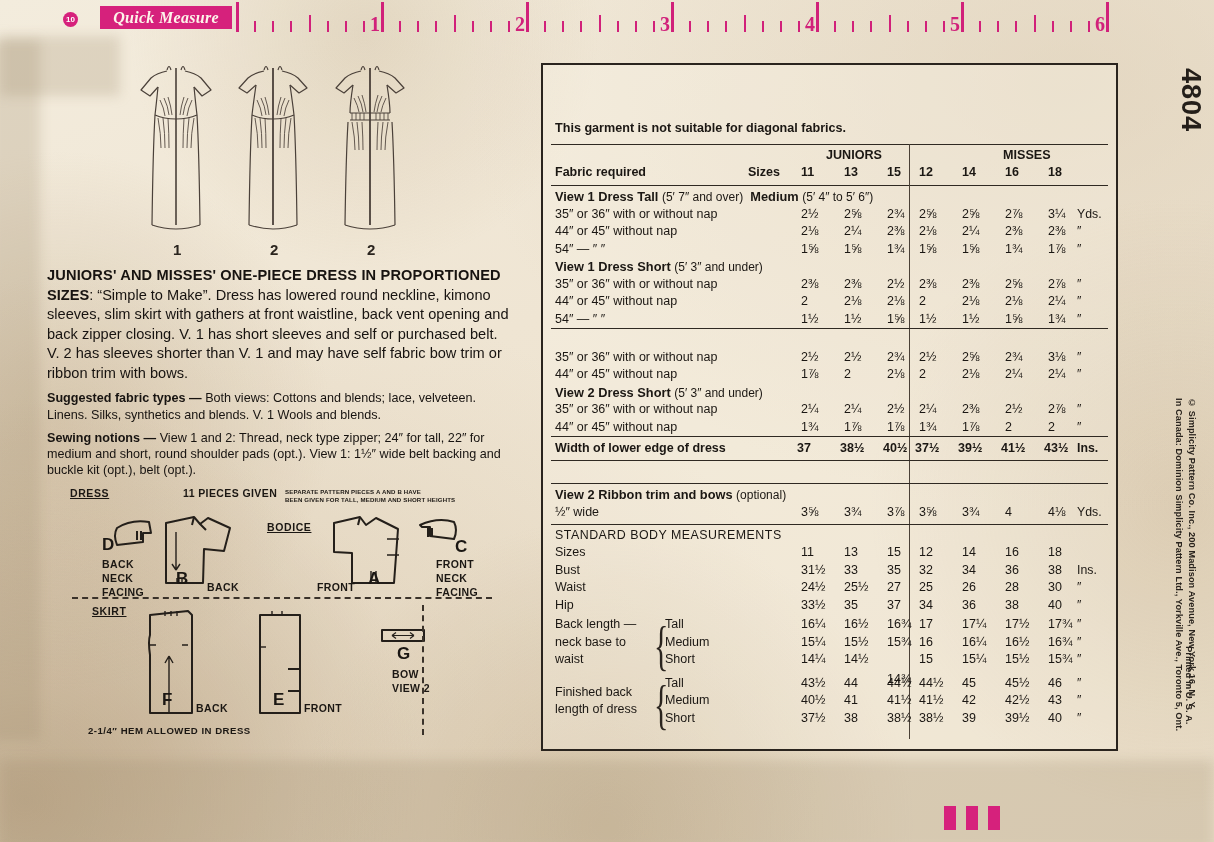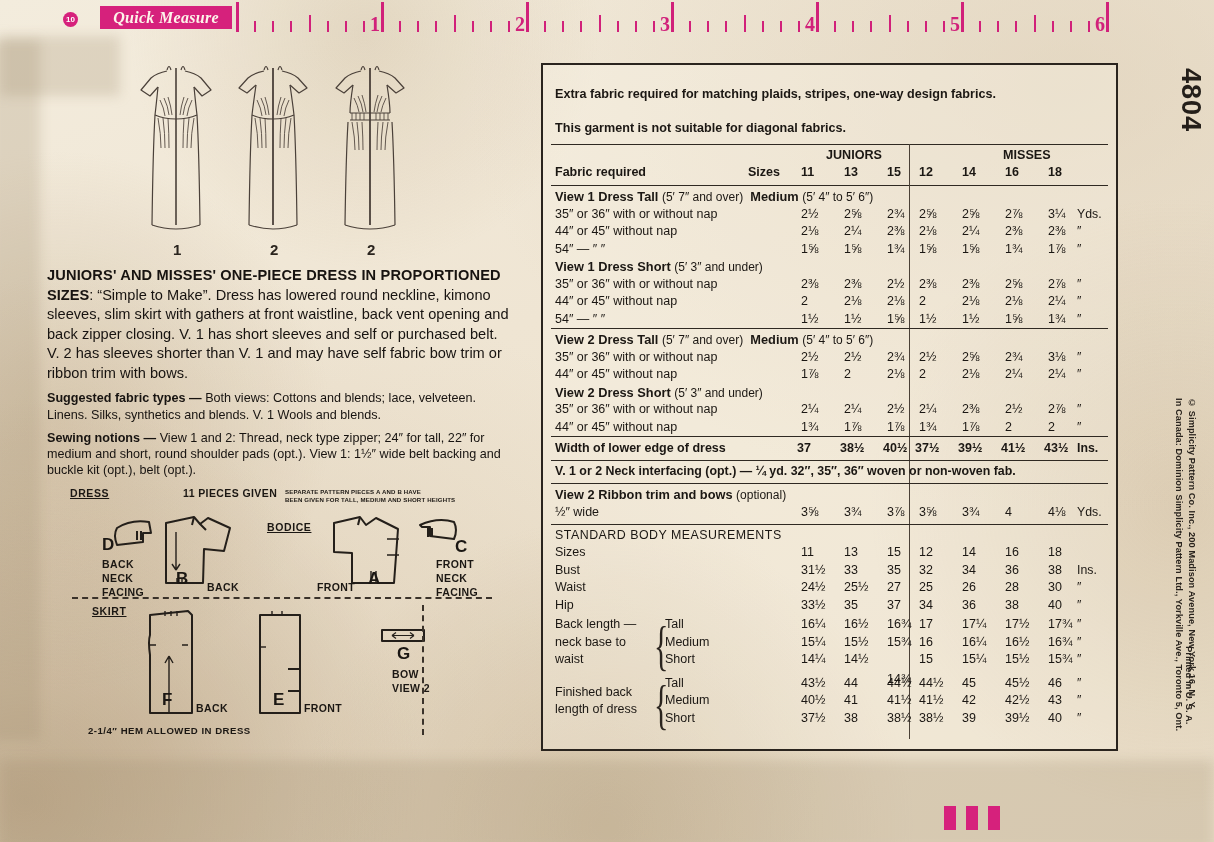--- a/index.html
+++ b/index.html
@@ -333,21 +333,20 @@
 
     <div class="pl" style="left:327px;top:157px;">G</div>
     <div class="cap" style="left:322px;top:181px;">BOW</div>
     <div class="cap" style="left:322px;top:195px;">VIEW 2</div>
 
     <div class="hem">2-1/4″ HEM ALLOWED IN DRESS</div>
   </div>
 
   <div id="tbl">
     <div class="inner" id="tblinner">
-        <div class="lbl b" style="top: 22px; left: 12px; font-size: 12.6px;">Extra fabric required for matching plaids, stripes, one-way design fabrics.</div>
         <div class="lbl b" style="top: 56px; left: 12px; font-size: 12.6px;">This garment is not suitable for diagonal fabrics.</div>
         <div class="hr" style="top: 79px;"></div>
         <div class="hdr" style="left: 283px; top: 83px;">JUNIORS</div>
         <div class="hdr" style="left: 430px; top: 83px; padding-left: 30px;">MISSES</div>
         <div class="lbl b" style="top: 100px;">Fabric required</div>
         <div class="lbl b" style="left: 205px; top: 100px;">Sizes</div>
         <div class="cell b" style="left: 258px; top: 100px;">11</div>
         <div class="cell b" style="left: 301px; top: 100px;">13</div>
         <div class="cell b" style="left: 344px; top: 100px;">15</div>
         <div class="cell b" style="left: 376px; top: 100px;">12</div>
@@ -406,21 +405,20 @@
         <div class="lbl" style="top: 246.5px;">54″        —        ″      ″</div>
         <div class="cell" style="left: 258px; top: 246.5px;">1½</div>
         <div class="cell" style="left: 301px; top: 246.5px;">1½</div>
         <div class="cell" style="left: 344px; top: 246.5px;">1⅝</div>
         <div class="cell" style="left: 376px; top: 246.5px;">1½</div>
         <div class="cell" style="left: 419px; top: 246.5px;">1½</div>
         <div class="cell" style="left: 462px; top: 246.5px;">1⅝</div>
         <div class="cell" style="left: 505px; top: 246.5px;">1¾</div>
         <div class="unit" style="top: 246.5px;">″</div>
         <div class="hr" style="top: 262.5px;"></div>
-        <div class="grp" style="top: 267px;"><span>View 2   Dress   Tall</span> <span class="lt">(5′ 7″ and over)</span>&nbsp;&nbsp;<span>Medium</span> <span class="lt">(5′ 4″ to 5′ 6″)</span></div>
         <div class="lbl" style="top: 284.5px;">35″ or 36″ with or without nap</div>
         <div class="cell" style="left: 258px; top: 284.5px;">2½</div>
         <div class="cell" style="left: 301px; top: 284.5px;">2½</div>
         <div class="cell" style="left: 344px; top: 284.5px;">2¾</div>
         <div class="cell" style="left: 376px; top: 284.5px;">2½</div>
         <div class="cell" style="left: 419px; top: 284.5px;">2⅝</div>
         <div class="cell" style="left: 462px; top: 284.5px;">2¾</div>
         <div class="cell" style="left: 505px; top: 284.5px;">3⅛</div>
         <div class="unit" style="top: 284.5px;">″</div>
         <div class="lbl" style="top: 302px;">44″ or 45″ without nap</div>
@@ -455,21 +453,20 @@
         <div class="lbl b" style="top: 376px;">Width of lower edge of dress</div>
         <div class="cell b" style="left: 254px; top: 376px;">37</div>
         <div class="cell b" style="left: 297px; top: 376px;">38½</div>
         <div class="cell b" style="left: 340px; top: 376px;">40½</div>
         <div class="cell b" style="left: 372px; top: 376px;">37½</div>
         <div class="cell b" style="left: 415px; top: 376px;">39½</div>
         <div class="cell b" style="left: 458px; top: 376px;">41½</div>
         <div class="cell b" style="left: 501px; top: 376px;">43½</div>
         <div class="unit" style="top: 376px; font-weight: bold;">Ins.</div>
         <div class="hr" style="top: 395px;"></div>
-        <div class="lbl b" style="top: 399px; font-size: 12.4px;">V. 1 or 2 Neck interfacing (opt.) — ¼ yd. 32″, 35″, 36″ woven or non-woven fab.</div>
         <div class="hr" style="top: 418px;"></div>
         <div class="grp" style="top: 422px;"><span>View 2   Ribbon trim and bows</span> <span class="lt">(optional)</span></div>
         <div class="lbl" style="top: 439.5px;">½″ wide</div>
         <div class="cell" style="left: 258px; top: 439.5px;">3⅝</div>
         <div class="cell" style="left: 301px; top: 439.5px;">3¾</div>
         <div class="cell" style="left: 344px; top: 439.5px;">3⅞</div>
         <div class="cell" style="left: 376px; top: 439.5px;">3⅝</div>
         <div class="cell" style="left: 419px; top: 439.5px;">3¾</div>
         <div class="cell" style="left: 462px; top: 439.5px;">4</div>
         <div class="cell" style="left: 505px; top: 439.5px; text-align: center;">4⅛</div>

